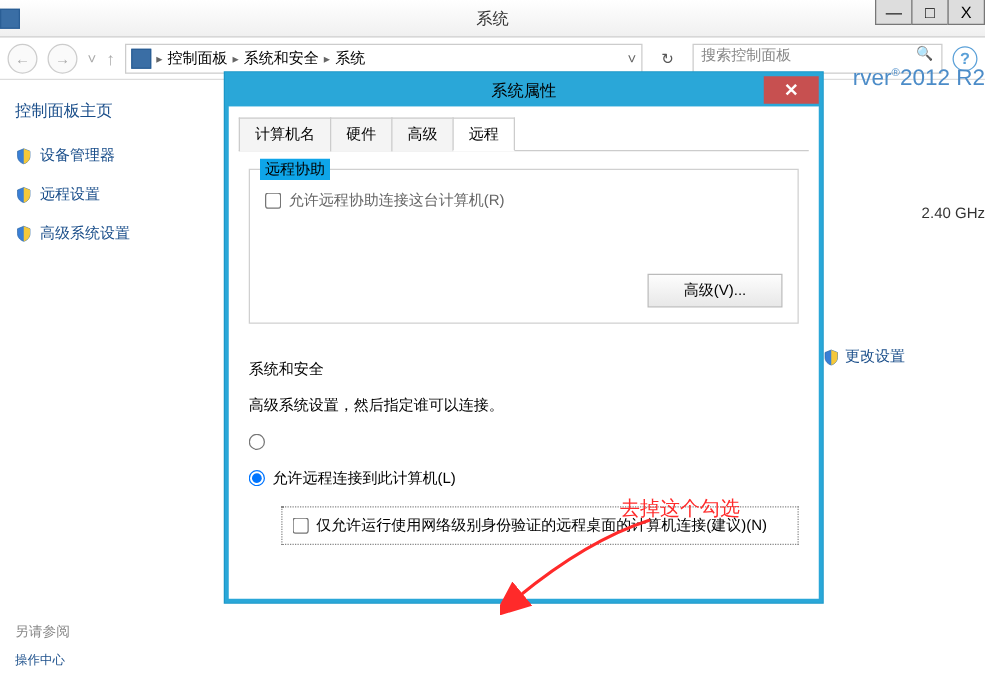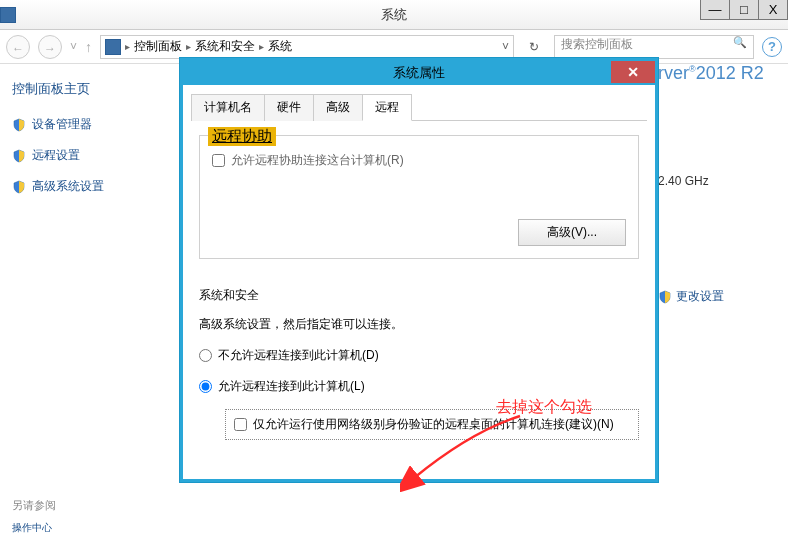--- a/index.html
+++ b/index.html
@@ -40,34 +40,34 @@
 .dialog-body { background: #fff; height: calc(100% - 24px); padding: 8px; }
 
 
 .tabs { display: flex; border-bottom: 1px solid #ccc; }
 .tab { padding: 4px 12px; border: 1px solid #ccc; border-bottom: none; background: #f4f4f4; margin-right: -1px; font-size: 12px; position: relative; top: 1px; cursor: default; }
 .tab.active { background: #fff; border-bottom: 1px solid #fff; }
 
 
 .tab-content { padding: 14px 8px; }
 .fieldset { border: 1px solid #d0d0d0; padding: 16px 12px 12px; margin-bottom: 28px; position: relative; }
-.fieldset-legend { position: absolute; top: -9px; left: 8px; background: #eab308; padding: 0 4px; font-size: 15px; text-decoration: underline; }
+.fieldset-legend { position: absolute; top: -9px; left: 8px; background: #0ea5e9; padding: 0 4px; font-size: 12px; }
 .chk-row { display: flex; align-items: center; gap: 6px; font-size: 12px; color: #666; }
 .chk-row input { width: 13px; height: 13px; }
 .btn { border: 1px solid #bbb; background: linear-gradient(#fdfdfd,#e8e8e8); padding: 4px 28px; font-size: 12px; cursor: default; }
 .btn-row-right { display: flex; justify-content: flex-end; margin-top: 50px; }
 
 .para { font-size: 12px; margin-bottom: 14px; }
 .radio-row { display: flex; align-items: center; gap: 6px; font-size: 12px; margin-bottom: 14px; }
 .radio-row input { width: 13px; height: 13px; }
 .sub-check { margin-left: 26px; border: 1px dotted #888; padding: 6px 8px; display: flex; gap: 6px; align-items: flex-start; font-size: 12px; }
 .sub-check input { margin-top: 2px; width: 13px; height: 13px; }
 
 
-.right-peek { position: absolute; right: 0; top: 63px; width: 130px; }
+.right-peek { position: absolute; right: 0; top: 52px; width: 130px; text-align: right; }
 .brand { color: #4c8cc8; font-size: 18px; white-space: nowrap; }
 .brand .r2 { font-weight: 300; }
 .cpu { margin-top: 90px; font-size: 12px; color: #333; }
 .change-link { margin-top: 100px; display: flex; align-items: center; gap: 4px; color: #1a4e8a; font-size: 12px; cursor: pointer; }
 
 
 .annotation-text { position: absolute; color: #ff2a2a; font-size: 16px; }
 .annotation-arrow { position: absolute; pointer-events: none; }
 
 .help-icon { width: 20px; height: 20px; border: 1px solid #5aa0d8; border-radius: 50%; color: #5aa0d8; display: flex; align-items: center; justify-content: center; font-size: 13px; font-weight: bold; }
@@ -191,21 +191,20 @@
           <button class="btn">高级(V)...</button>
         </div>
       </div>
 
       <div class="fieldset" style="border:none;padding:0;margin-bottom:0;">
         <div style="font-size:12px;margin-bottom:12px;">系统和安全</div>
         <div class="para">高级系统设置，然后指定谁可以连接。</div>
 
         <label class="radio-row">
           <input type="radio" name="rd" style="">
-          <span>不允许远程连接到此计算机(D)</span>
         </label>
 
         <label class="radio-row">
           <input type="radio" name="rd" checked="" style="">
           <span>允许远程连接到此计算机(L)</span>
         </label>
 
         <label class="sub-check">
           <input type="checkbox" style="">
           <span>仅允许运行使用网络级别身份验证的远程桌面的计算机连接(建议)(N)</span>

